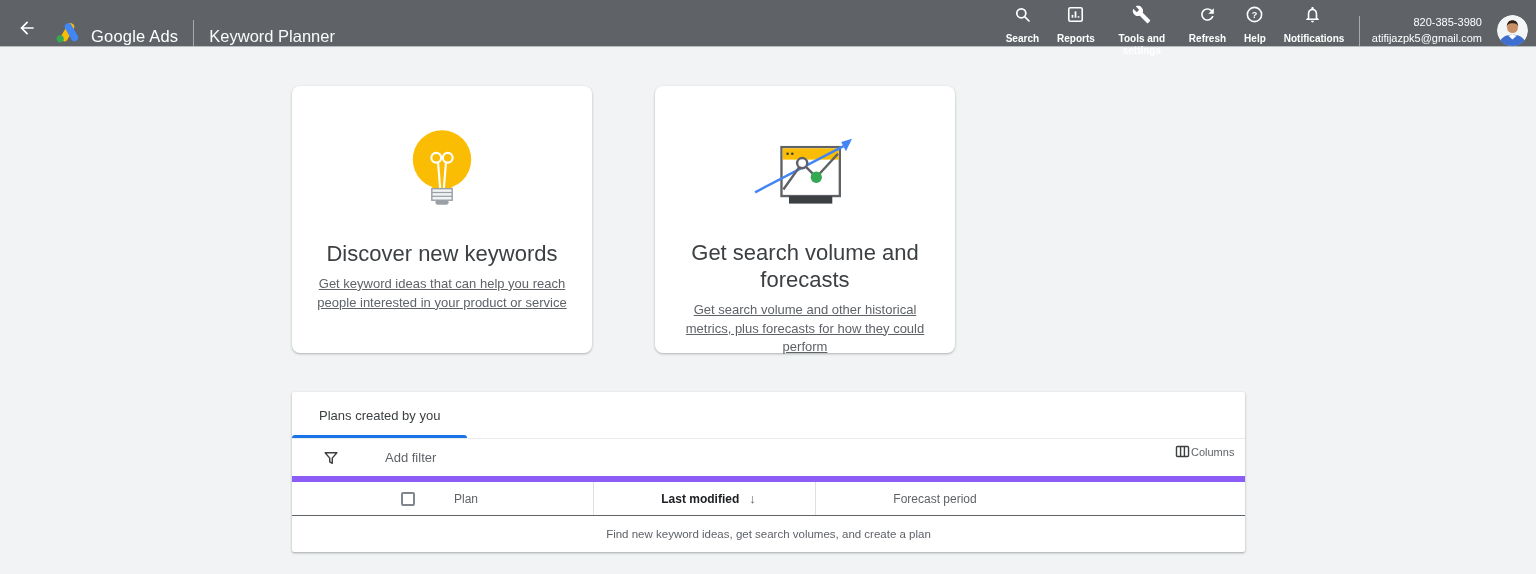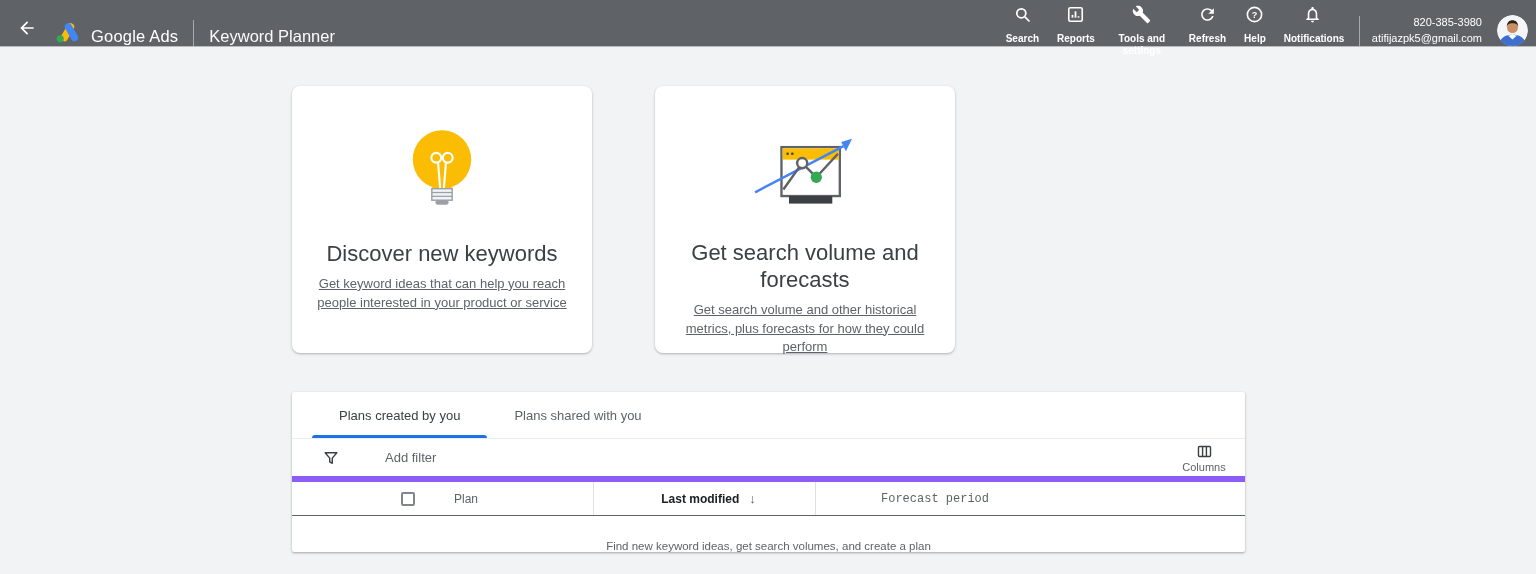--- a/index.html
+++ b/index.html
@@ -45,44 +45,44 @@
   .card-icon { height:86px; display:flex; align-items:flex-start; justify-content:center; }
   .card h2 { margin-top:27px; font-size:22px; line-height:1.22; font-weight:400; color:#3c4043; }
   .card p { margin-top:7px; font-size:13px; line-height:1.45; color:#5f6368;text-decoration:underline; }
 
   
   .panel {
     position:absolute; left:292px; top:392px; width:953px; background:#fff;
     box-shadow:0 1px 2px rgba(60,64,67,.3), 0 1px 3px rgba(60,64,67,.15);
     border-radius:2px;
   }
-  .tabs { height:47px; display:flex; align-items:stretch; padding-left:20px; border-bottom:1px solid #ececec; }
+  .tabs { height:47px; display:flex; align-items:stretch; padding-left:0; border-bottom:1px solid #ececec; }
   .tab { position:relative; display:flex; align-items:center; padding:0 27px; font-size:13px; font-weight:500; color:#5f6368; cursor:pointer; white-space:nowrap; }
   .tab.active { color:#3c4043; }
   .tab.active::after { content:""; position:absolute; left:0; right:0; bottom:0; height:3px; background:#1a73e8; border-radius:3px 3px 0 0; }
 
   .filter-row { position:relative; height:43px; display:flex; align-items:center; border-bottom:6px solid #8b5cf6; }
   .filter-icon { margin-left:30px; width:18px; height:18px; cursor:pointer; display:flex; align-items:center; }
   .add-filter { margin-left:45px; font-size:13px; color:#5f6368; cursor:pointer; }
-  .columns-btn { position:absolute; right:11px; top:4px; display:flex; flex-direction:column; align-items:center; cursor:pointer; width:60px; }
+  .columns-btn { position:absolute; right:11px; top:4px; display:flex; flex-direction:row; align-items:center; cursor:pointer; width:60px; }
   .columns-btn .c-icon { width:17px; height:17px; }
   .columns-btn .c-label { margin-top:1px; font-size:11px; color:#5f6368; }
 
   .thead { display:flex; height:34px; border-bottom:1.5px solid #5f6368; }
   .th { display:flex; align-items:center; font-size:12px; font-weight:500; color:#5f6368; padding-left:8px;justify-content:center; }
   .th + .th { border-left:1px solid #e0e0e0; }
   .th-plan { width:277px; padding-left:0; }
   .th-status { width:223px; }
   .th-last { width:222px; font-weight:700; color:#202124;margin-left:24px; }
-  .th-forecast { width:231px;font-family:Liberation Mono, monospace; }
+  .th-forecast { width:231px; }
   .checkbox { width:14px; height:14px; border:2px solid #80868b; border-radius:2px; margin-left:18px; cursor:pointer; background:#fff; }
   .th-plan .th-label { margin-left:39px; }
   .sort-arrow { margin-left:10px; font-size:13px; color:#5f6368; font-weight:400; }
 
-  .empty-row { height:36px; display:flex; align-items:flex-end; justify-content:center; font-size:11.5px; color:#5f6368; }
+  .empty-row { height:36px; display:flex; align-items:center; justify-content:center; font-size:11.5px; color:#5f6368; }
 </style>
 </head>
 <body>
 
 <header class="topbar">
   <button class="back-btn">
     <span>
       <svg width="20" height="20" viewBox="0 0 24 24">
           <path d="M20 11H7.83l5.59-5.59L12 4l-8 8 8 8 1.41-1.41L7.83 13H20v-2z" fill="#fff"></path>
         </svg>
@@ -213,23 +213,20 @@
       <p>Get search volume and other historical metrics, plus forecasts for how they could perform</p>
     </div>
   </div>
 
   <section class="panel">
 
     <div class="tabs">
       <div class="tab active">
         <span>Plans created by you</span>
       </div>
-      <div class="tab">
-        <span>Plans shared with you</span>
-      </div>
     </div>
 
     <div class="filter-row">
       <span class="filter-icon">
         <svg width="18" height="18" viewBox="0 0 24 24">
             <path d="M4.2 5h15.6l-6.1 7.2V19l-3.4-1.8v-5z" fill="none" stroke="#3c4043" stroke-width="1.9" stroke-linejoin="round"></path>
           </svg>
       </span>
       <span class="add-filter">Add filter</span>
       <div class="columns-btn">

